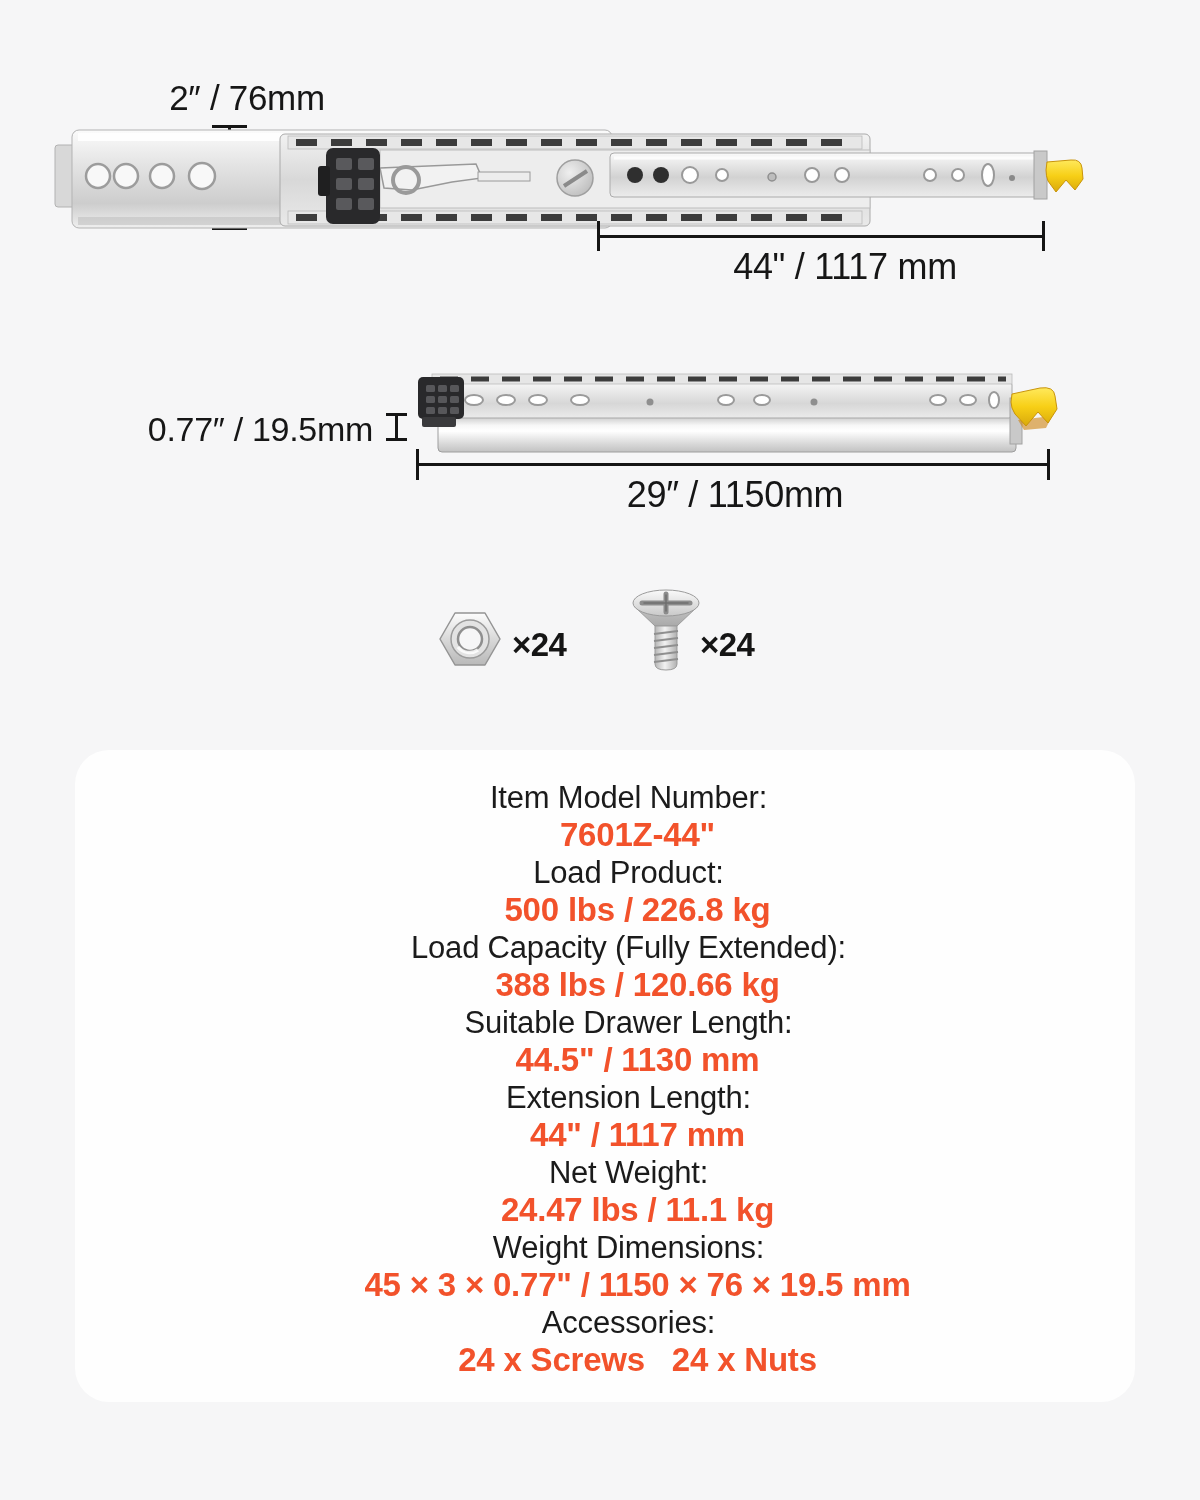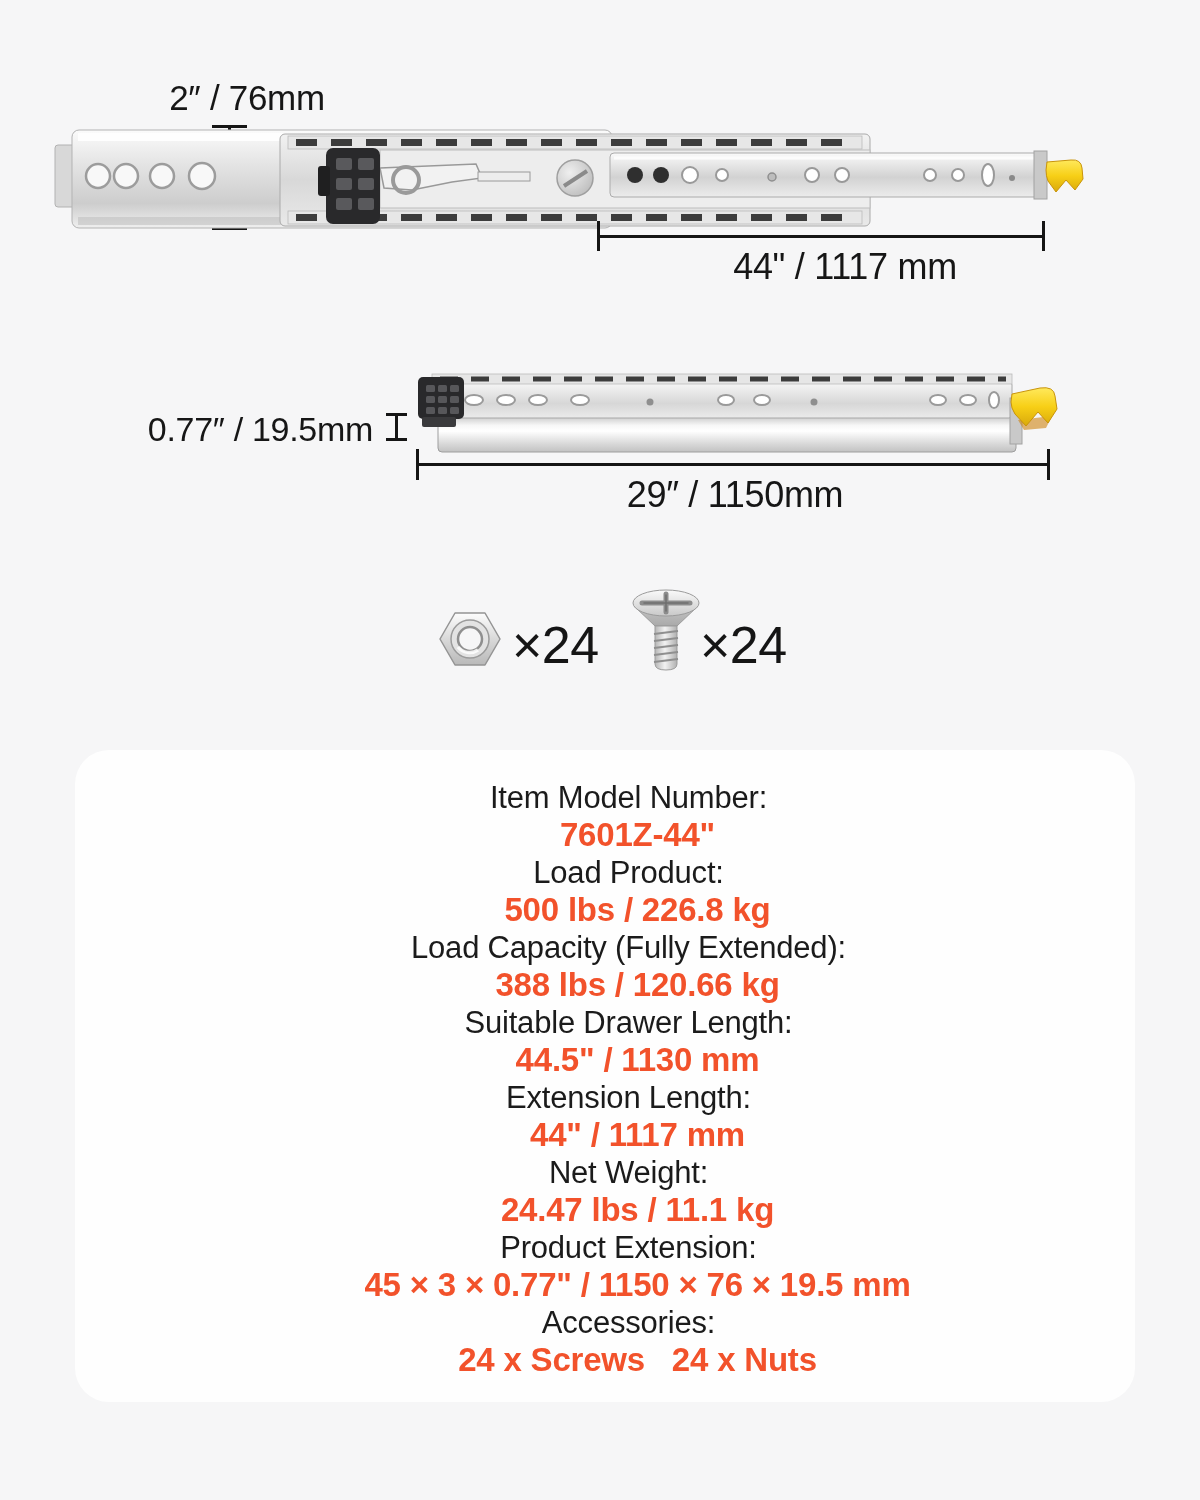--- a/index.html
+++ b/index.html
@@ -9,21 +9,21 @@
     font-family:"Liberation Sans", sans-serif;
     color:#141414;
   }
   .abs { position:absolute; }
   .dim-label {
     position:absolute; color:#161616; font-size:35px; font-weight:500;
     letter-spacing:-0.3px; line-height:40px; text-align:center; white-space:nowrap;
   }
   .dim-line { position:absolute; background:#151515; }
   .count-label {
-    position:absolute; font-size:52px; font-weight:400; color:#151515;
+    position:absolute; font-size:33px; font-weight:700; color:#151515;
     line-height:46px; letter-spacing:-0.5px;
   }
   .card {
     position:absolute; left:75px; top:750px; width:1060px; height:652px;
     background:#fefefe; border-radius:34px;
   }
   .specs { padding:30px 0 0 47px; }
   .spec-row { height:75px; display:flex; align-items:center;flex-direction:column; }
   .spec-label { font-size:31px; font-weight:400; color:#1b1b1b; letter-spacing:-0.2px; }
   .spec-value {
@@ -300,21 +300,21 @@
       </div>
       <div class="spec-row">
         <span class="spec-label">Extension Length:</span>
         <span class="spec-value">44" / 1117 mm</span>
       </div>
       <div class="spec-row">
         <span class="spec-label">Net Weight:</span>
         <span class="spec-value">24.47 lbs / 11.1 kg</span>
       </div>
       <div class="spec-row">
-        <span class="spec-label">Product Extension:</span>
+        <span class="spec-label">Weight Dimensions:</span>
         <span class="spec-value">45 × 3 × 0.77" / 1150 × 76 × 19.5 mm</span>
       </div>
       <div class="spec-row">
         <span class="spec-label">Accessories:</span>
         <span class="spec-value">24 x Screws   24 x Nuts</span>
       </div>
     </div>
   </div>
 
 </div>

